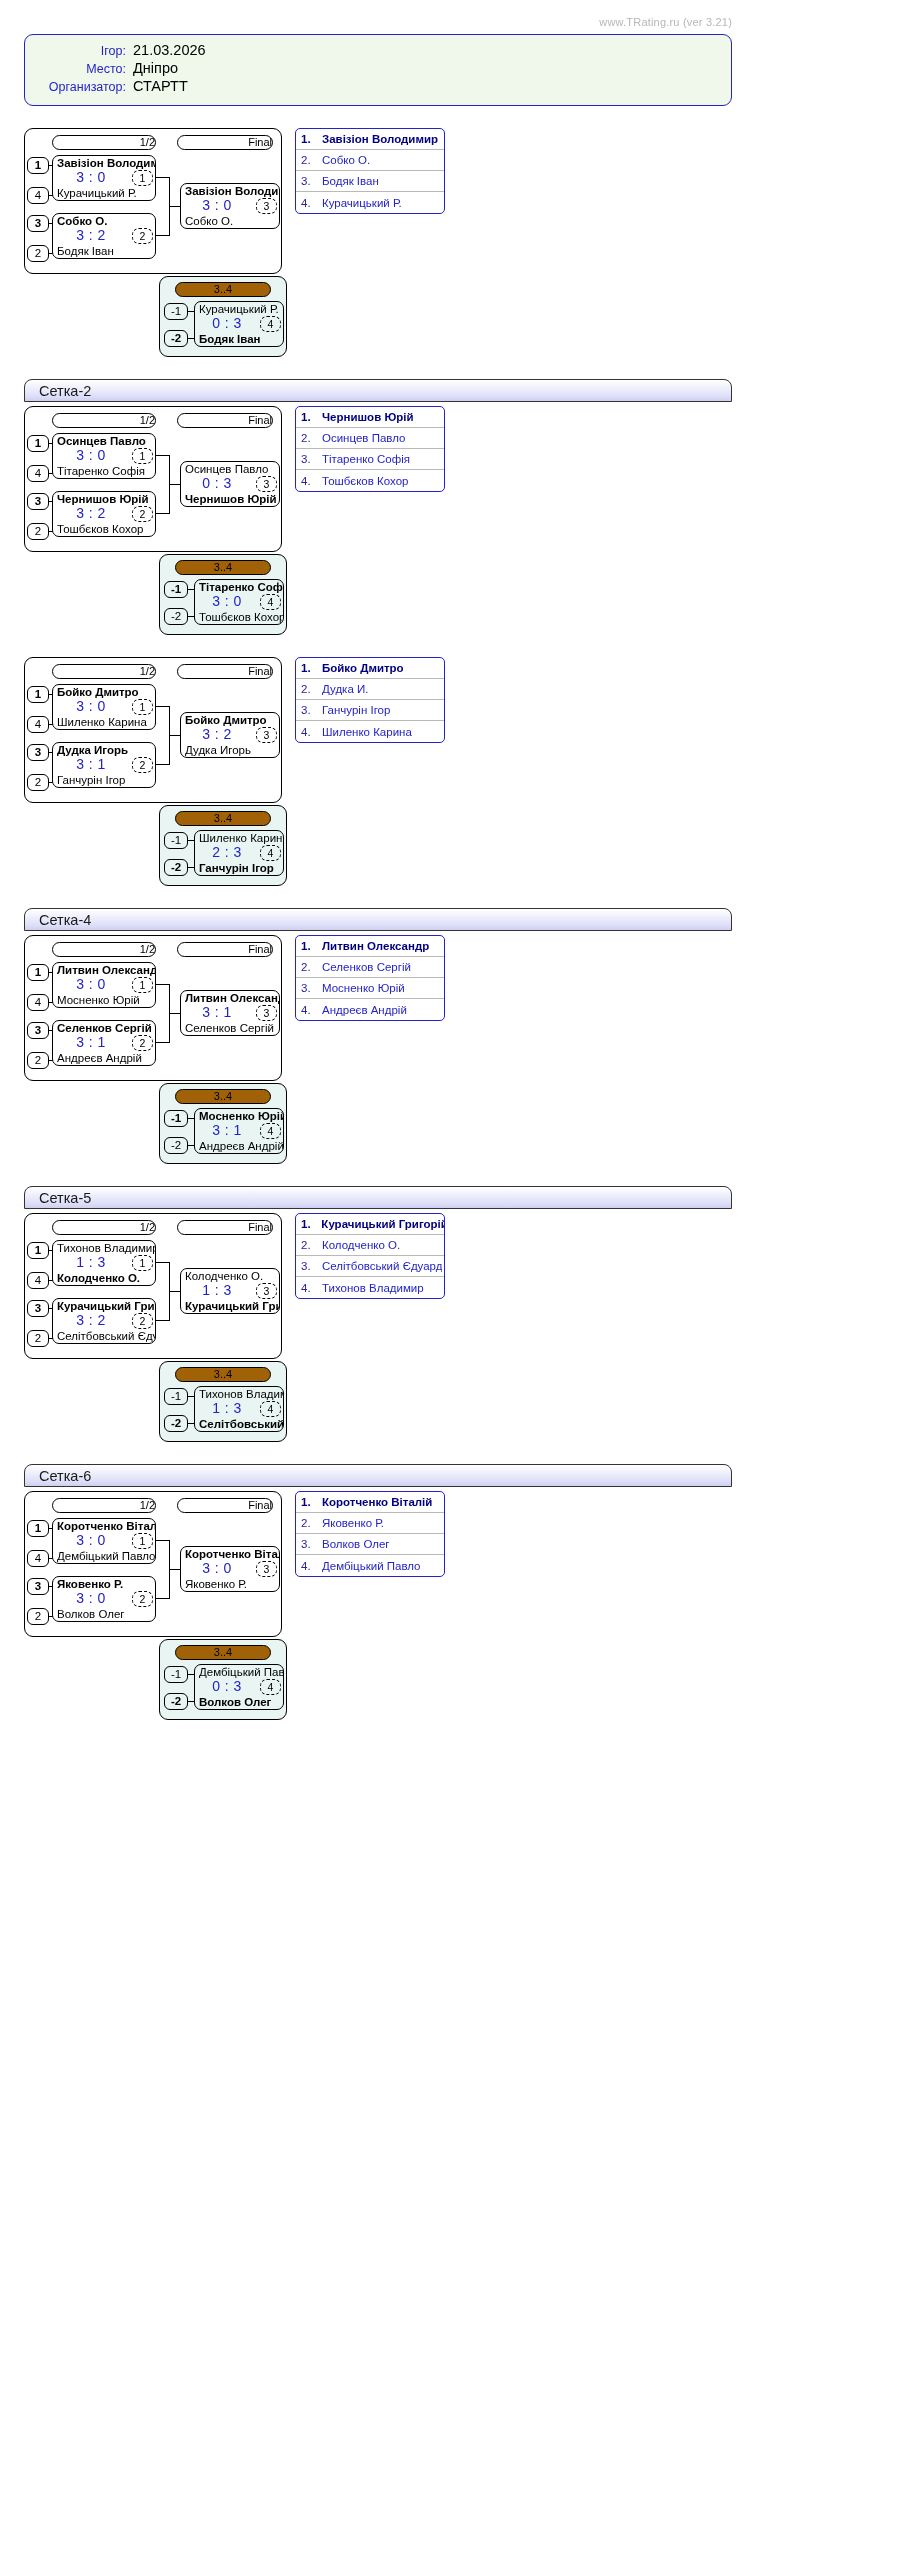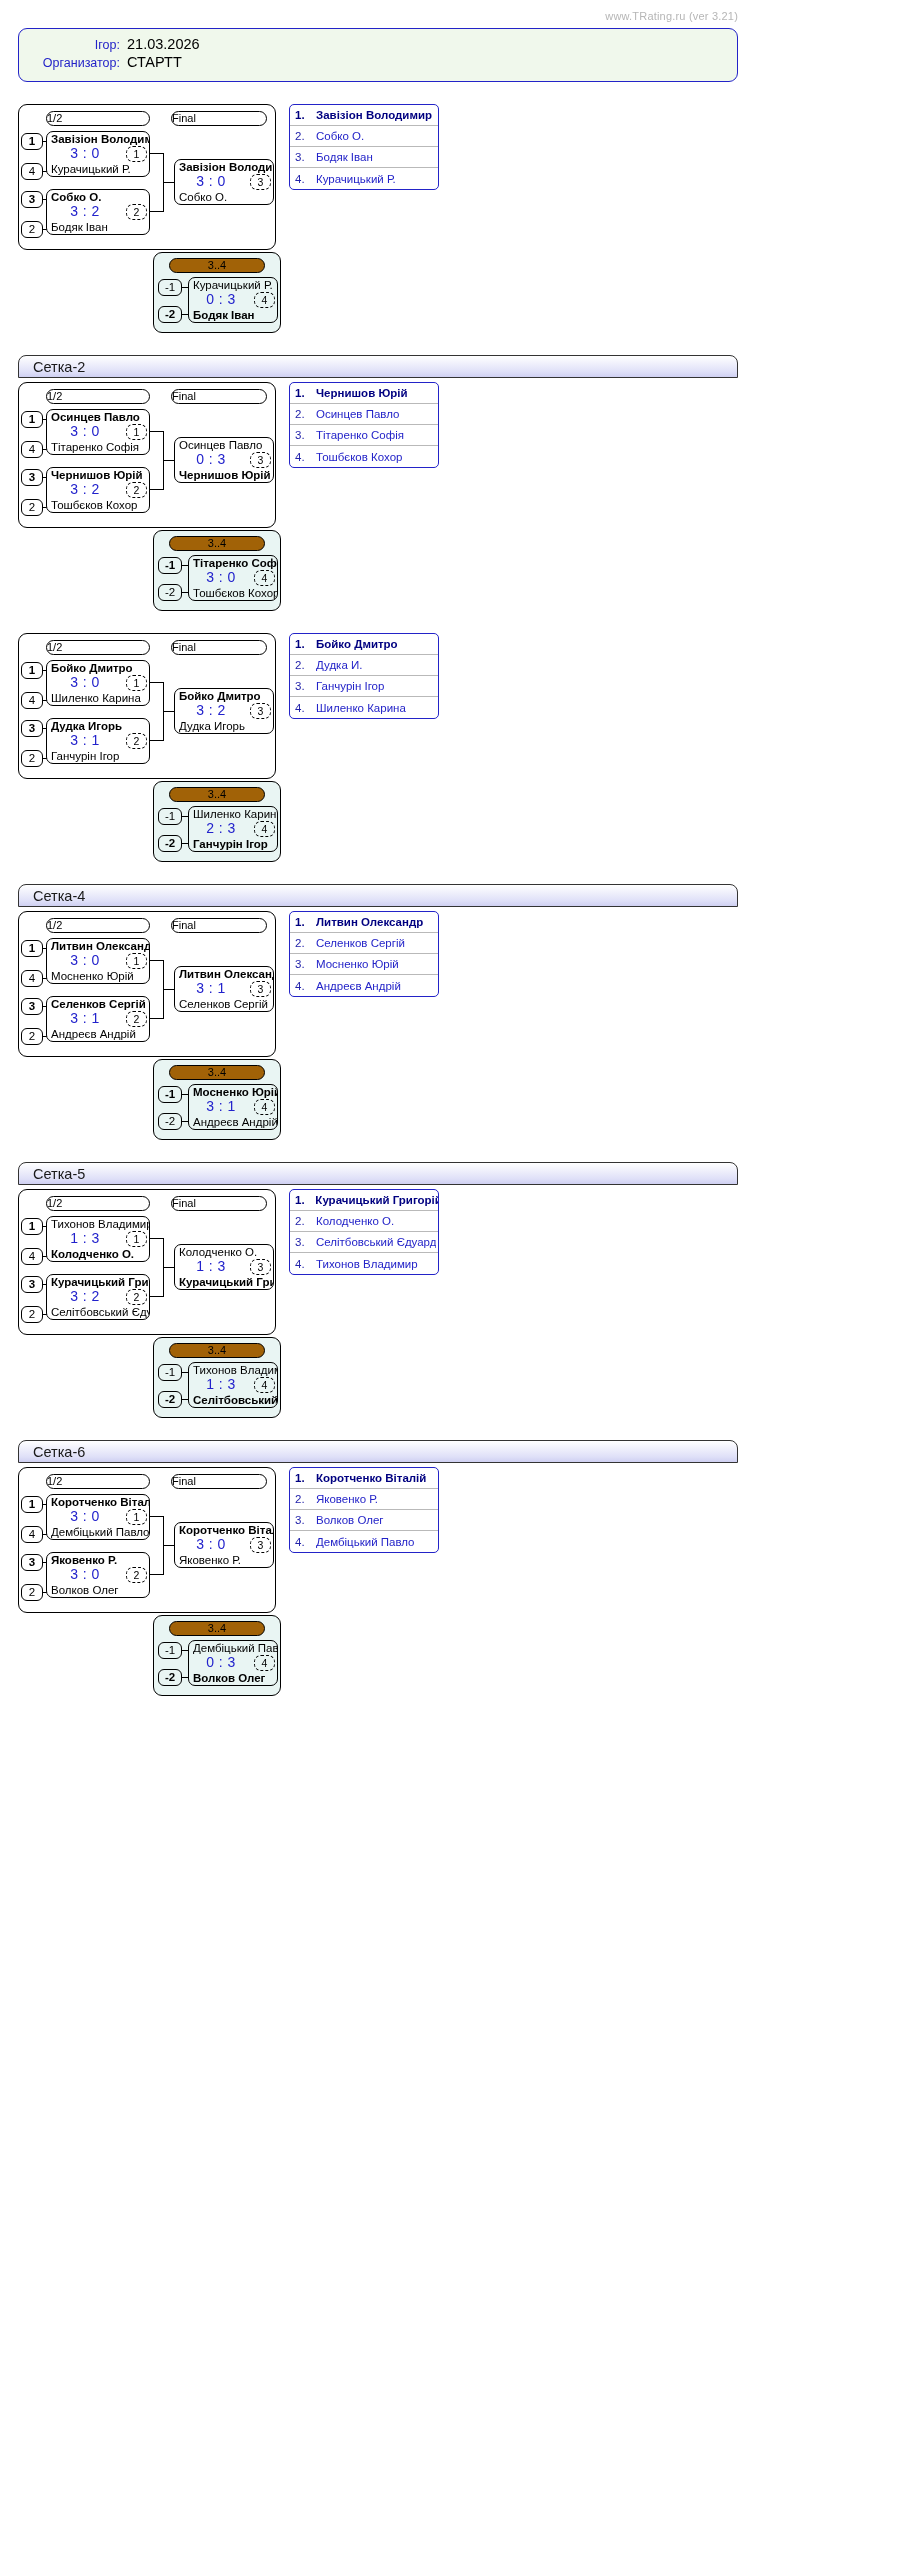--- a/index.html
+++ b/index.html
@@ -2,21 +2,21 @@
 <html><head>
 <meta charset="utf-8">
 <style>
   * { box-sizing: border-box; }
   html, body {
     margin: 0; padding: 0;
     background: #ffffff;
     width: 900px;
     font-family: "Liberation Sans", sans-serif;
   }
-  .page { width: 752px; position: relative; padding: 4px; }
+  .page { width: 752px; position: relative; padding: 10px; }
 
   
   .watermark {
     text-align: right;
     font-size: 11px;
     color: #b6b6b6;
     padding: 6px 10px 4px 0;
     letter-spacing: .2px;
     height: 22px;
   }
@@ -73,21 +73,21 @@
     border-radius: 9px;
     background: #ffffff;
     padding: 6px 0 8px 0;
   }
 
   .round-labels { display: flex; margin-bottom: 3px; }
   .round-label {
     border: 1.2px solid #000;
     border-radius: 9px;
     font-size: 11px;
-    text-align: left;
+    text-align: right;
     height: 15px;
     line-height: 13px;
     background: #fff;
     color: #000;
   }
   .rl-semi { width: 104px; margin-left: 27px; }
   .rl-final { width: 96px; margin-left: 21px; }
 
   .bracket-body { position: relative; height: 112px; }
 
@@ -254,20 +254,24 @@
 <body>
 
 <div class="page">
 
   <div class="watermark">www.TRating.ru (ver 3.21)</div>
 
   <div class="info-box">
     <div class="info-row">
       <div class="info-label">Ігор:</div>
       <div class="info-value">21.03.2026</div>
+    </div>
+    <div class="info-row">
+      <div class="info-label">Место:</div>
+      <div class="info-value">Дніпро</div>
     </div>
     <div class="info-row">
       <div class="info-label">Организатор:</div>
       <div class="info-value">СТАРТТ</div>
     </div>
   </div>
 
   <div id="sections">
       <div class="section">
 

